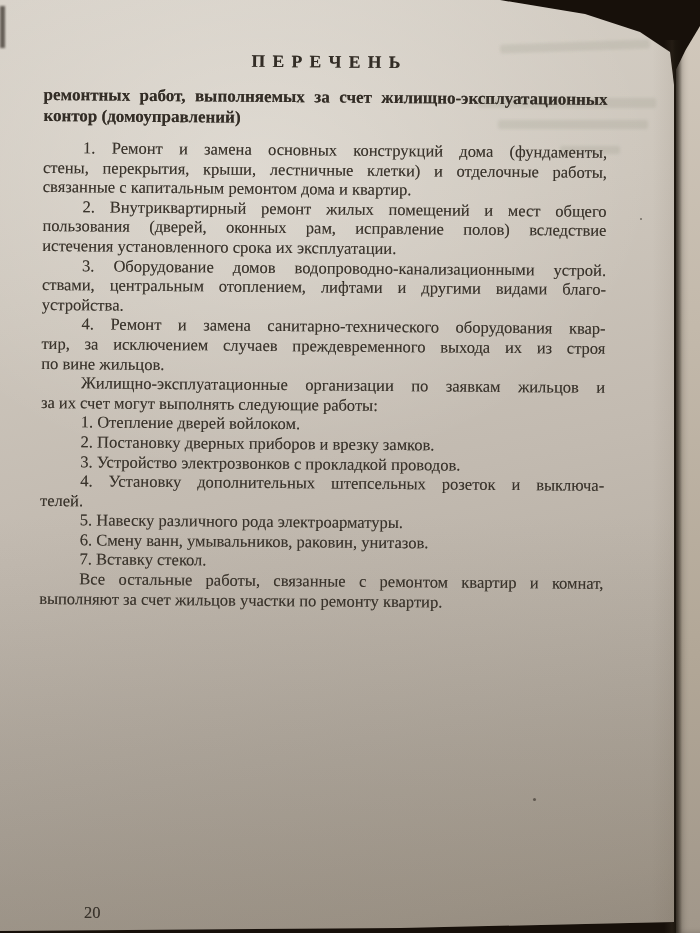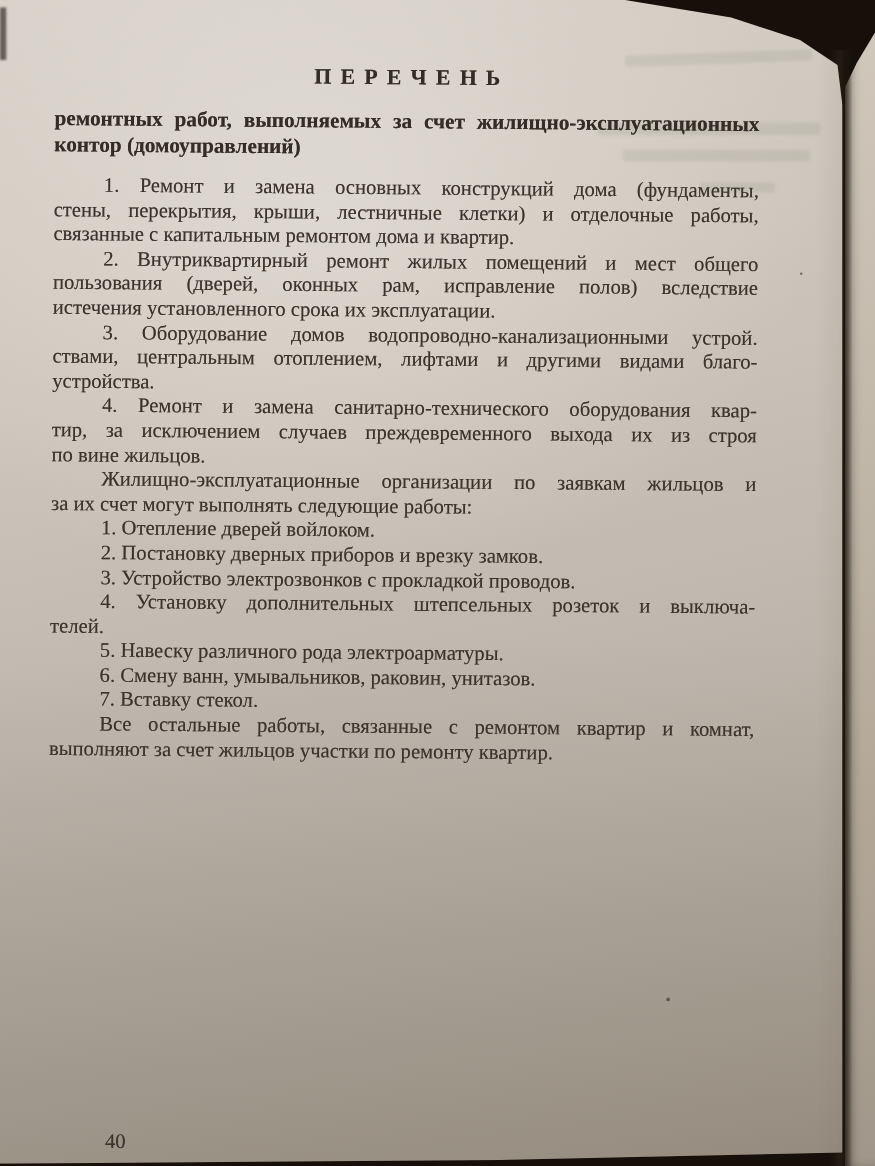--- a/index.html
+++ b/index.html
@@ -218,16 +218,16 @@
           <div class="para">
             <div class="line first last">7. Вставку стекол.</div>
           </div>
           <div class="para">
             <div class="line first">Все остальные работы, связанные с ремонтом квартир и комнат,</div>
             <div class="line last">выполняют за счет жильцов участки по ремонту квартир.</div>
           </div>
         </div>
     </div>
 
-    <div class="page-number">40</div>
+    <div class="page-number">20</div>
   </div>
 
 </div>
 
 </body></html>

